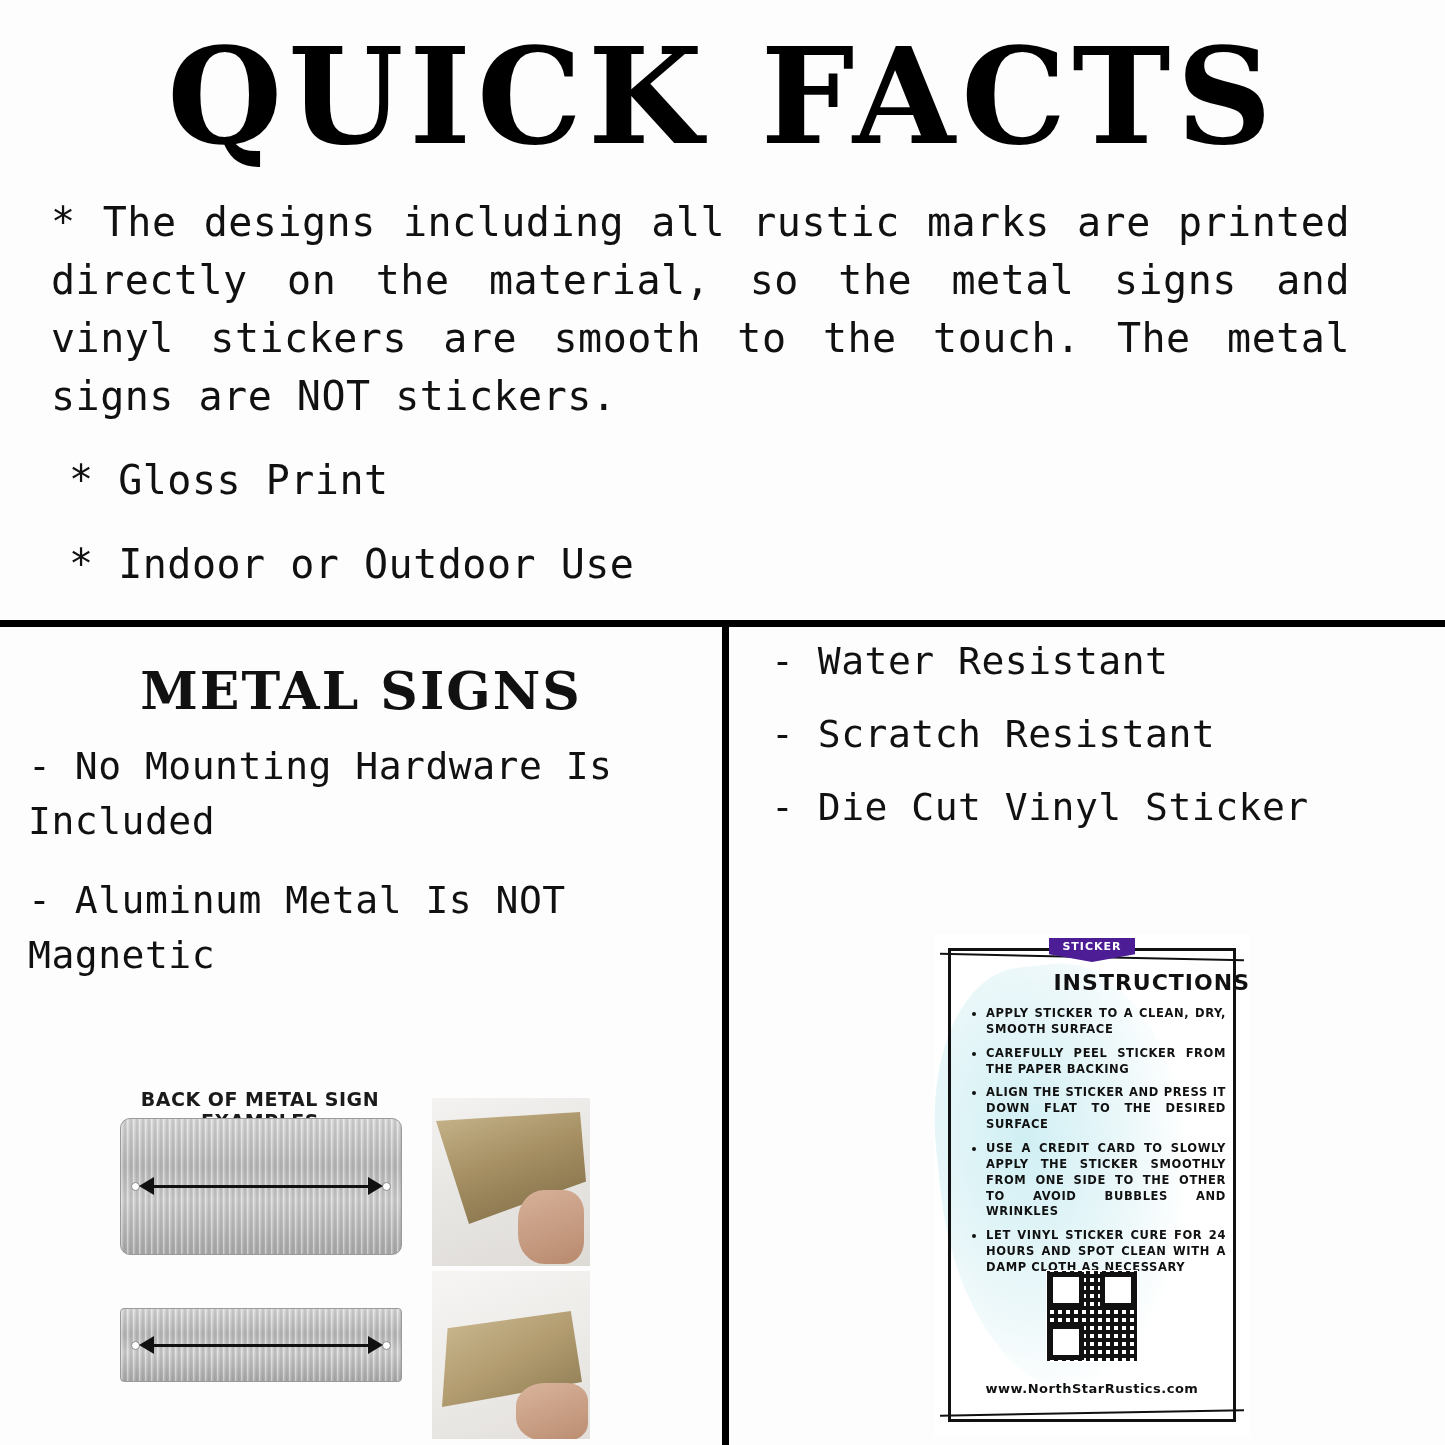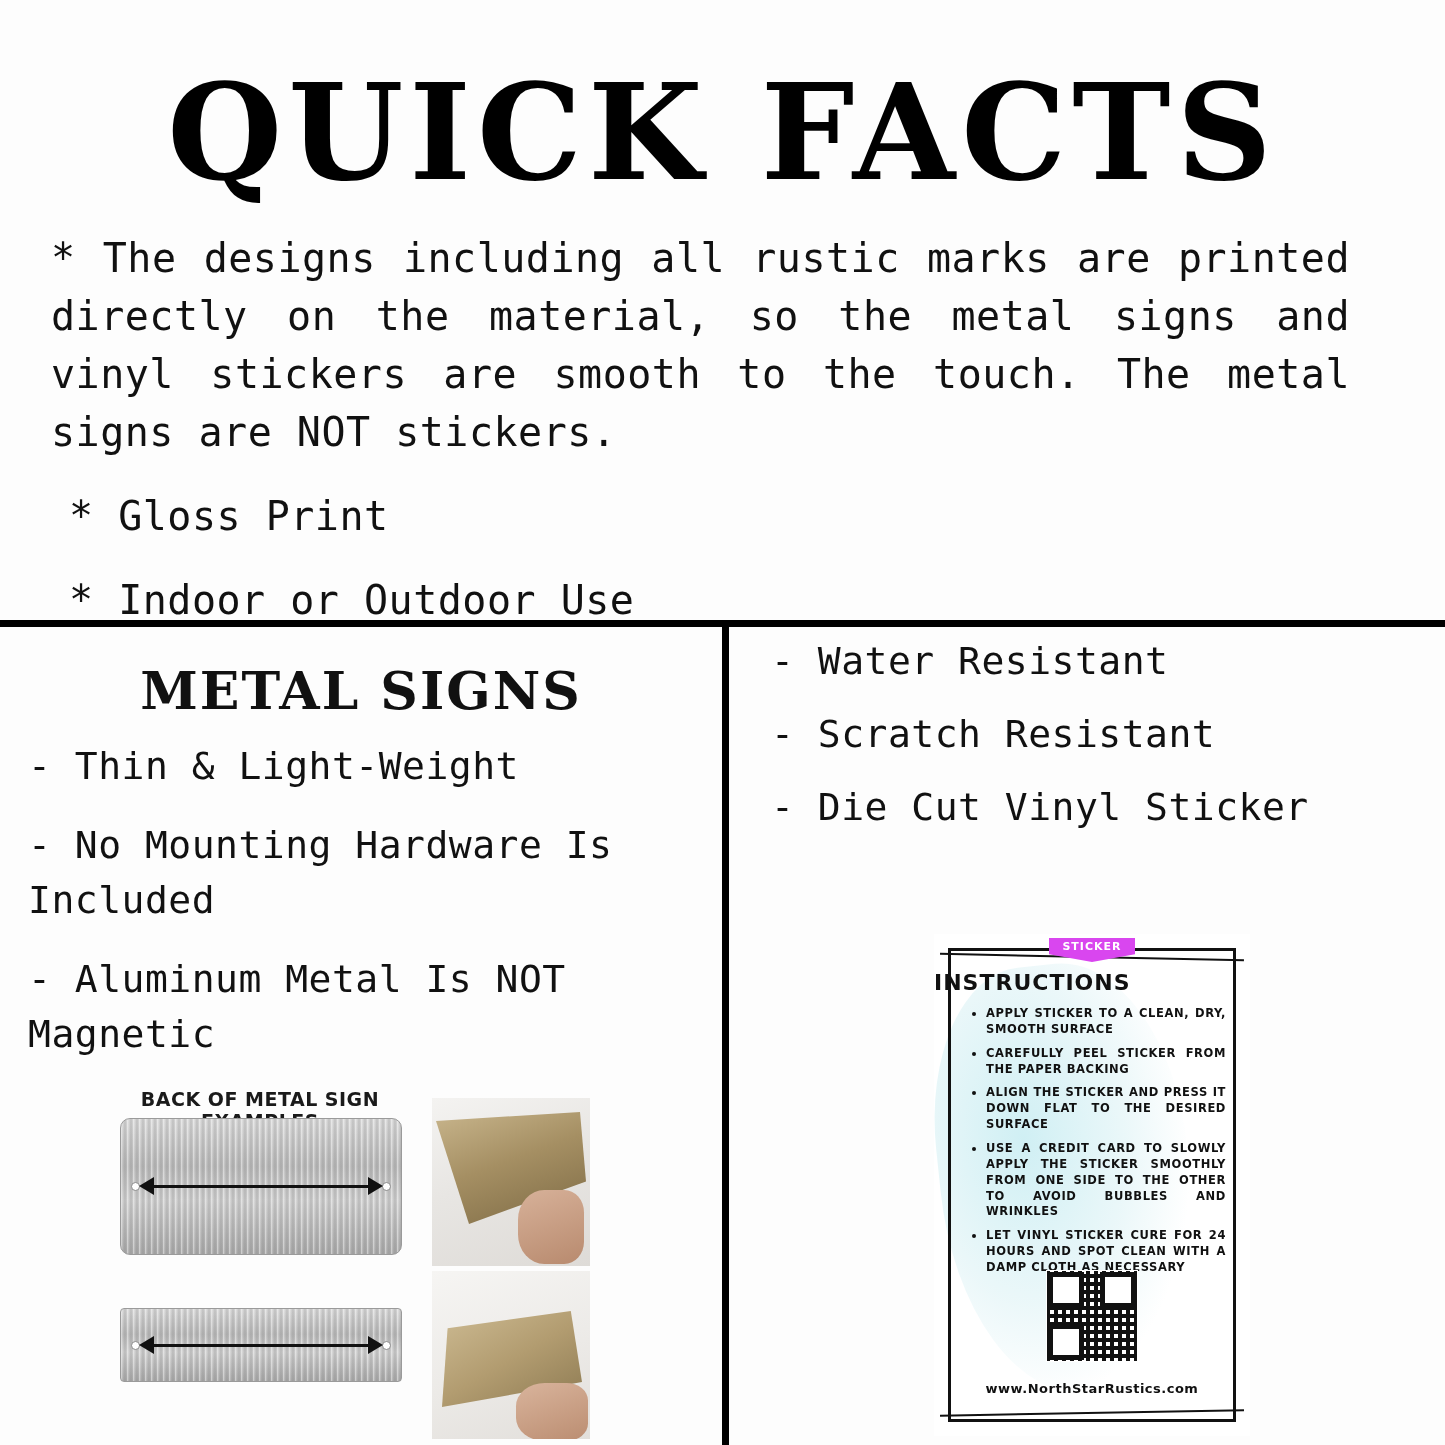--- a/index.html
+++ b/index.html
@@ -16,21 +16,20 @@
     color: #111111;
     overflow: hidden;
   }
 
   
   .top-section {
     position: absolute;
     left: 0; top: 0;
     width: 1445px;
     height: 620px;
-    margin-top: 36px;
   }
   .quick-facts-title {
     text-align: center;
     font-family: "DejaVu Serif", serif;
     font-weight: bold;
     font-size: 132px;
     letter-spacing: 6px;
     line-height: 1.05;
     margin: 28px 0 0 0;
     color: #000;
@@ -235,34 +234,34 @@
     position: absolute;
     background: #111;
     height: 2px;
   }
   .ribbon {
     position: absolute;
     left: 50%;
     transform: translateX(-50%);
     top: 4px;
     width: 86px; height: 24px;
-    background: #d946ef;
+    background: #4c1d95;
     clip-path: polygon(0 0, 100% 0, 100% 68%, 50% 100%, 0 68%);
     color: #fff;
     font-family: "DejaVu Sans", sans-serif;
     font-weight: bold;
     font-size: 11px;
     letter-spacing: 1px;
     text-align: center;
     line-height: 18px;
   }
   .card-title {
     position: absolute;
     top: 36px; left: 0; right: 0;
-    text-align: left;
+    text-align: right;
     font-family: "DejaVu Sans", sans-serif;
     font-weight: bold;
     font-size: 22px;
     letter-spacing: 1px;
     color: #111;
   }
   .card-list {
     position: absolute;
     left: 36px; right: 24px;
     top: 72px;
@@ -333,21 +332,20 @@
       <p class="fact-line">* Indoor or Outdoor Use</p>
     </div>
   </div>
 
   <div class="hr-main"></div>
   <div class="vr-main"></div>
 
   <div class="col col-left">
     <div class="col-title">METAL SIGNS</div>
     <div class="bullets">
-      <div class="bullet">- Thin &amp; Light-Weight</div>
       <div class="bullet">- No Mounting Hardware Is Included</div>
       <div class="bullet">- Aluminum Metal Is NOT Magnetic</div>
     </div>
 
     <div class="metal-images">
       <div class="metal-caption cap1">BACK OF METAL SIGN EXAMPLES</div>
 
       <div class="metal-plate plate-big">
         <div class="hole" style="left:10px; top:63px;"></div>
         <div class="hole" style="right:10px; top:63px;"></div>

